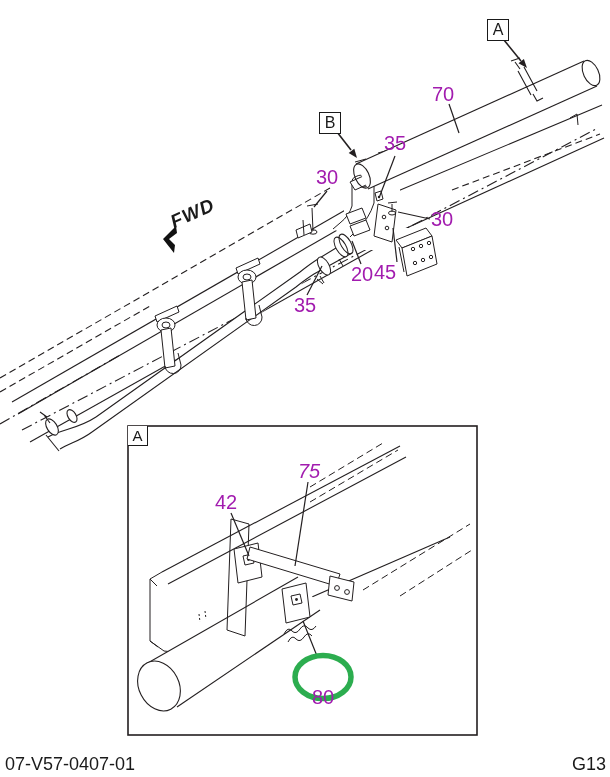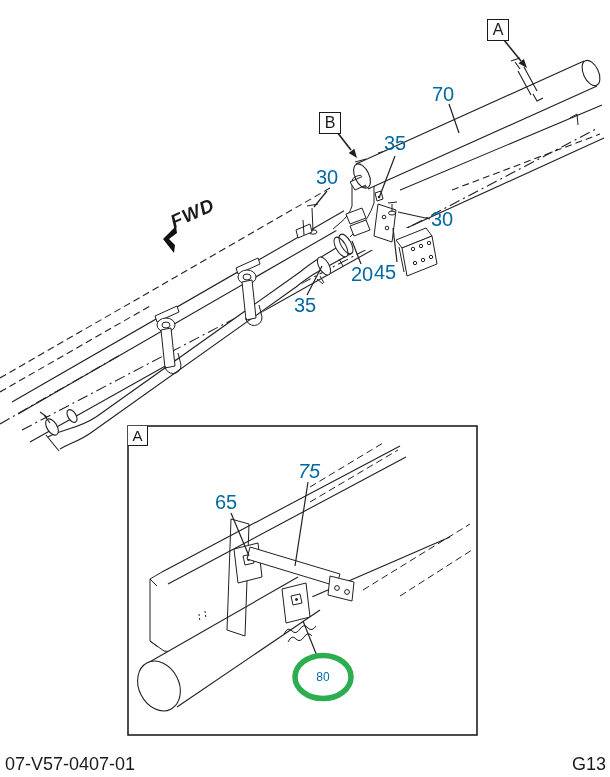--- a/index.html
+++ b/index.html
@@ -1,29 +1,29 @@
 <!DOCTYPE html>
 <html><head>
 <meta charset="utf-8">
 <style>
   html,body{margin:0;padding:0;background:#fff;}
   #page{position:relative;width:610px;height:777px;background:#fff;overflow:hidden;
         font-family:"Liberation Sans", sans-serif;color:#1a1a1a;}
   #art{position:absolute;left:0;top:0;}
-  .callout{position:absolute;font-size:20px;line-height:1;color:#0369a1;white-space:nowrap;text-align:right;}
+  .callout{position:absolute;font-size:20px;line-height:1;color:#a21caf;white-space:nowrap;text-align:right;}
   .viewbox{position:absolute;width:20px;height:20px;border:1.7px solid #1a1a1a;
            display:flex;align-items:center;justify-content:center;
            font-size:16px;line-height:1;background:#fff;}
   .corner-label{position:absolute;left:128px;top:426px;width:19px;height:19px;
            border-right:1.5px solid #1a1a1a;border-bottom:1.5px solid #1a1a1a;
            display:flex;align-items:center;justify-content:center;font-size:15px;background:#fff;}
   .fwd{position:absolute;left:176px;top:211px;font-size:19px;font-weight:bold;font-style:italic;
        letter-spacing:1px;transform:rotate(-24deg);transform-origin:left bottom;}
   .footer{position:absolute;font-size:18px;line-height:1;}
-  .circ80{position:absolute;left:323px;top:677px;transform:translate(-50%,-50%);font-size:12px;}
+  .circ80{position:absolute;left:323px;top:697px;transform:translate(-50%,-50%);font-size:20px;}
 </style>
 </head>
 <body>
 
 <div id="page">
 
 <svg id="art" width="610" height="777" viewBox="0 0 610 777">
 
   <g stroke="#231f20" stroke-width="1.1" fill="none">
     <path d="M12,402 L368,197"></path>
@@ -187,20 +187,20 @@
 <div class="callout" style="left:384px;top:133px;">35</div>
 <div class="callout" style="left:316px;top:167px;">30</div>
 <div class="callout" style="left:431px;top:209px;">30</div>
 <div class="callout" style="left:374px;top:262px;">45</div>
 <div class="callout" style="left:351px;top:264px;">20</div>
 <div class="callout" style="left:294px;top:295px;">35</div>
 
 <div class="fwd">FWD</div>
 
 <div class="corner-label">A</div>
-<div class="callout" style="left:215px;top:492px;">65</div>
+<div class="callout" style="left:215px;top:492px;">42</div>
 <div class="callout" style="left:298px;top:461px;font-style:italic;">75</div>
 <div class="callout circ80">80</div>
 
 <div class="footer" style="left:5px;top:755px;position:absolute;">07-V57-0407-01</div>
 <div class="footer" style="right:4px;top:755px;position:absolute;margin-left:24px;">G13</div>
 
 </div>
 
 </body></html>

